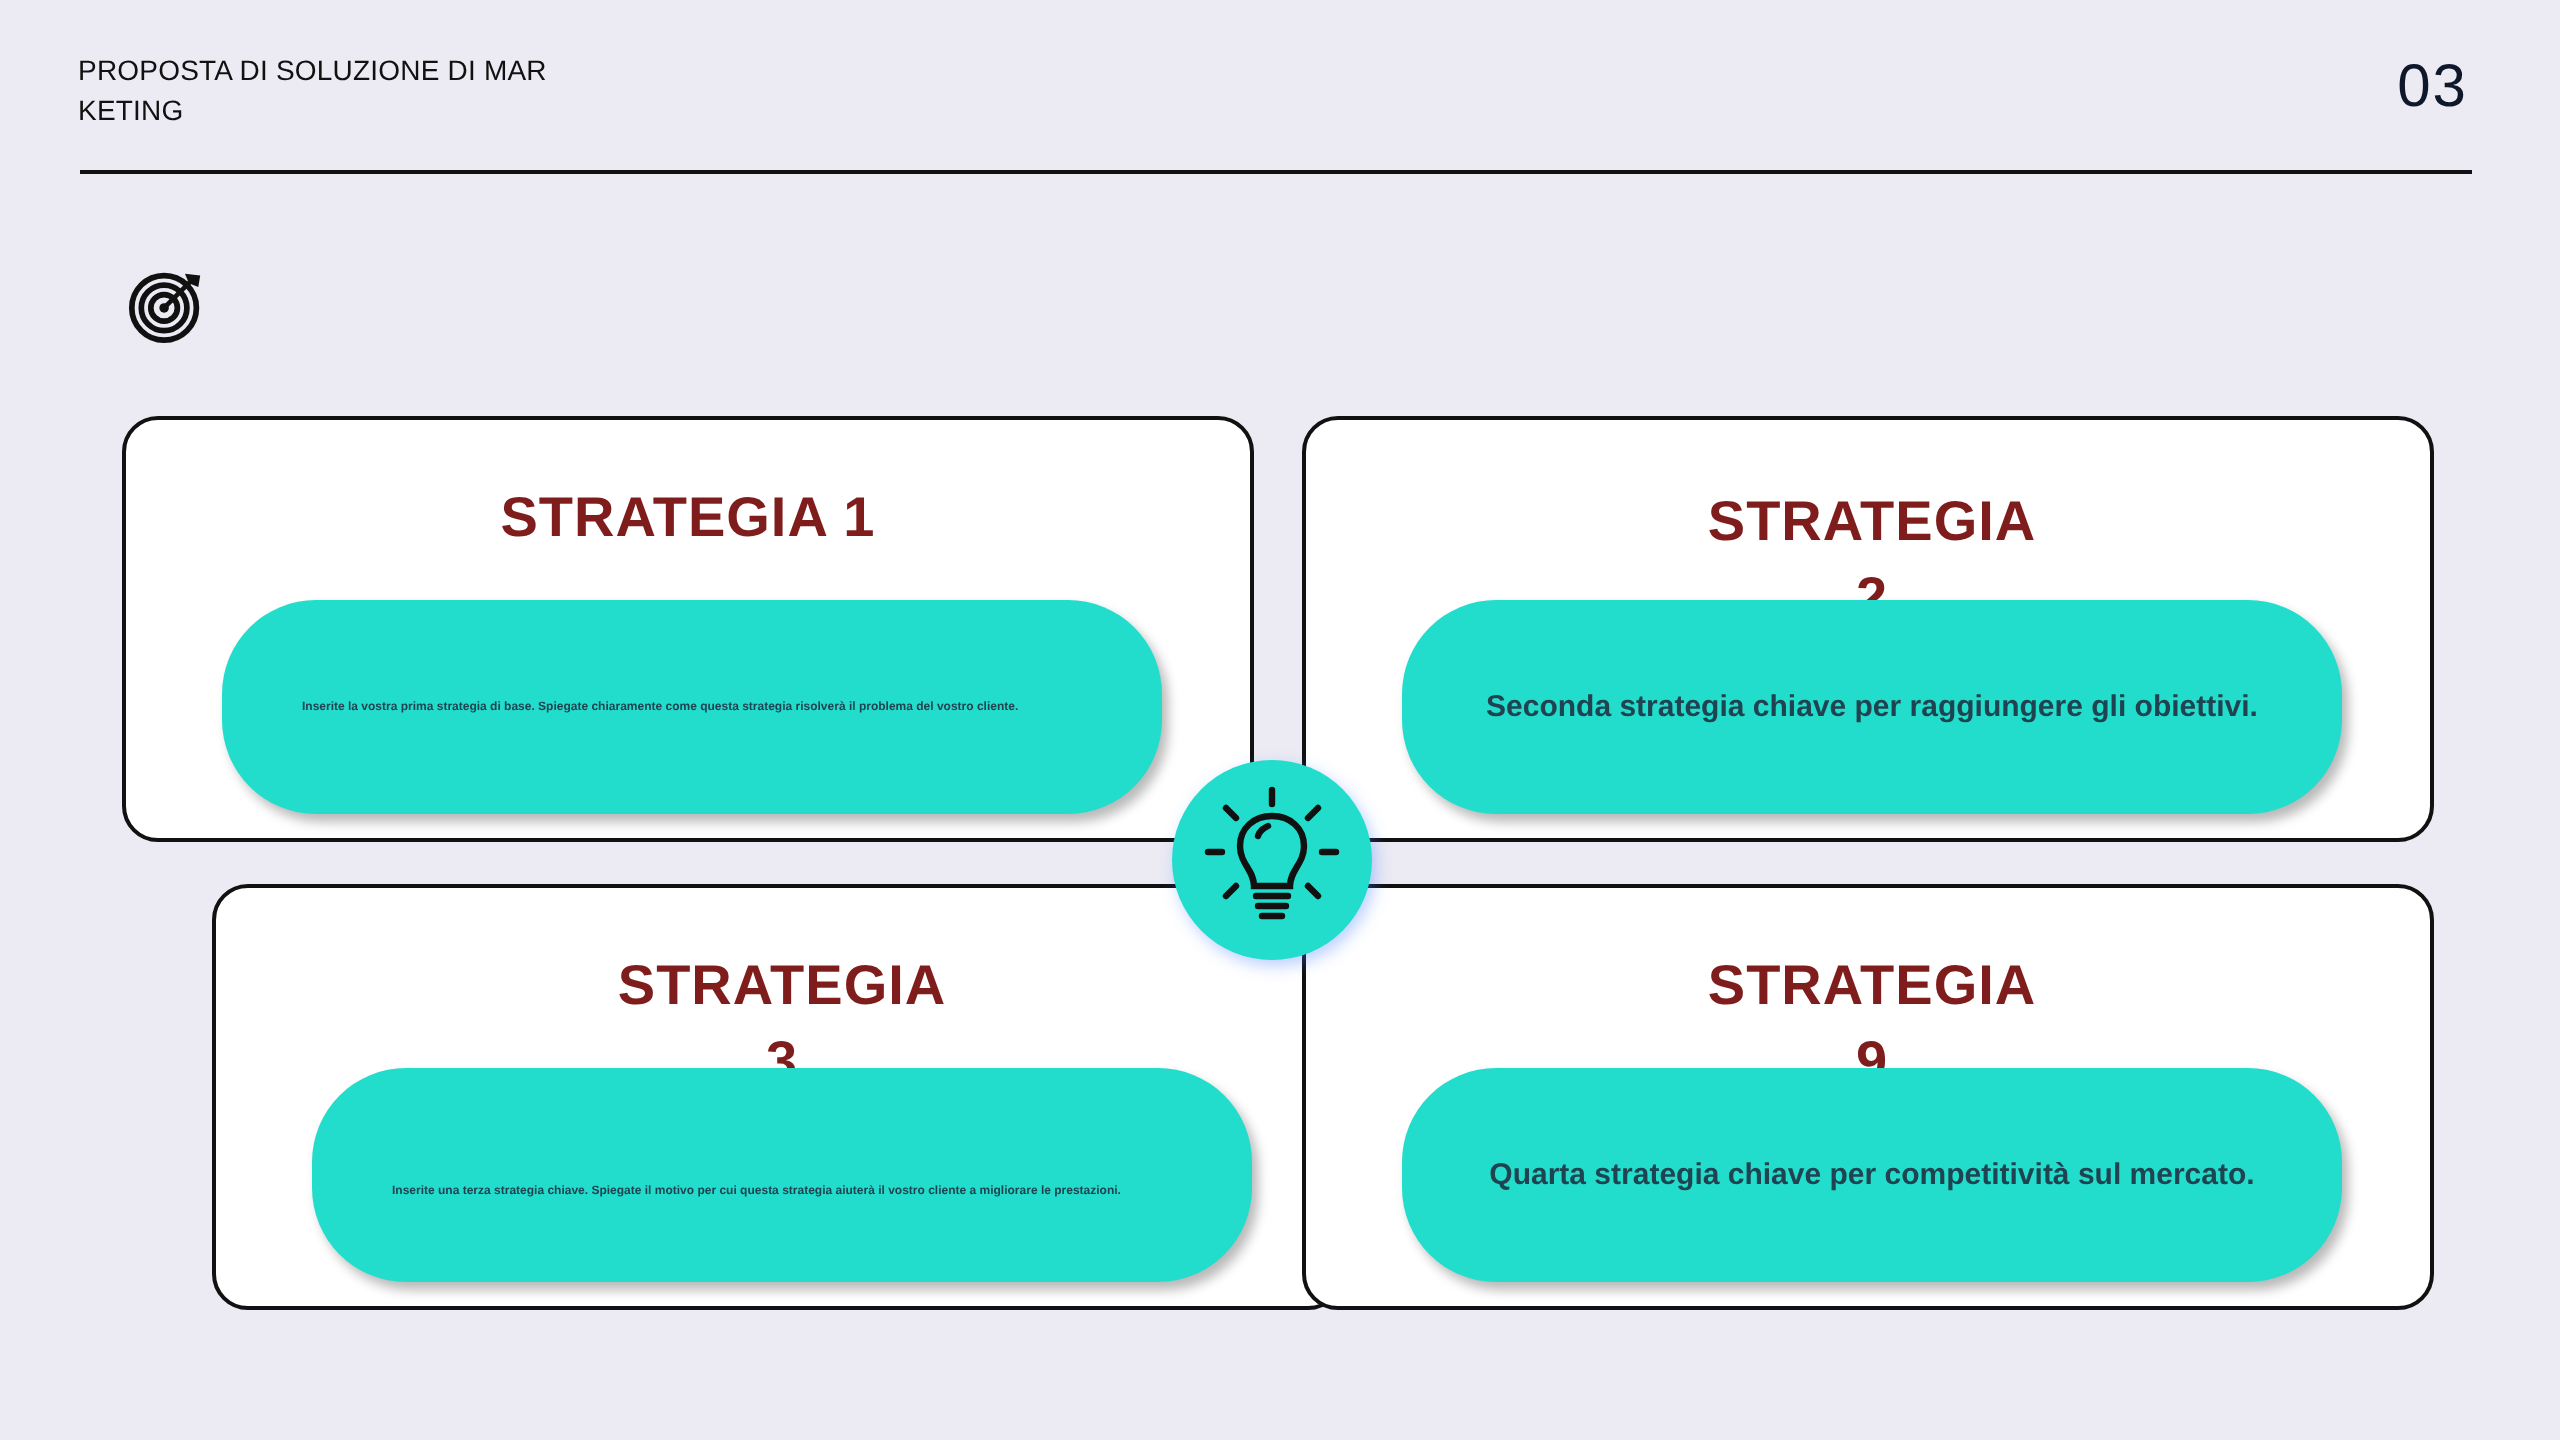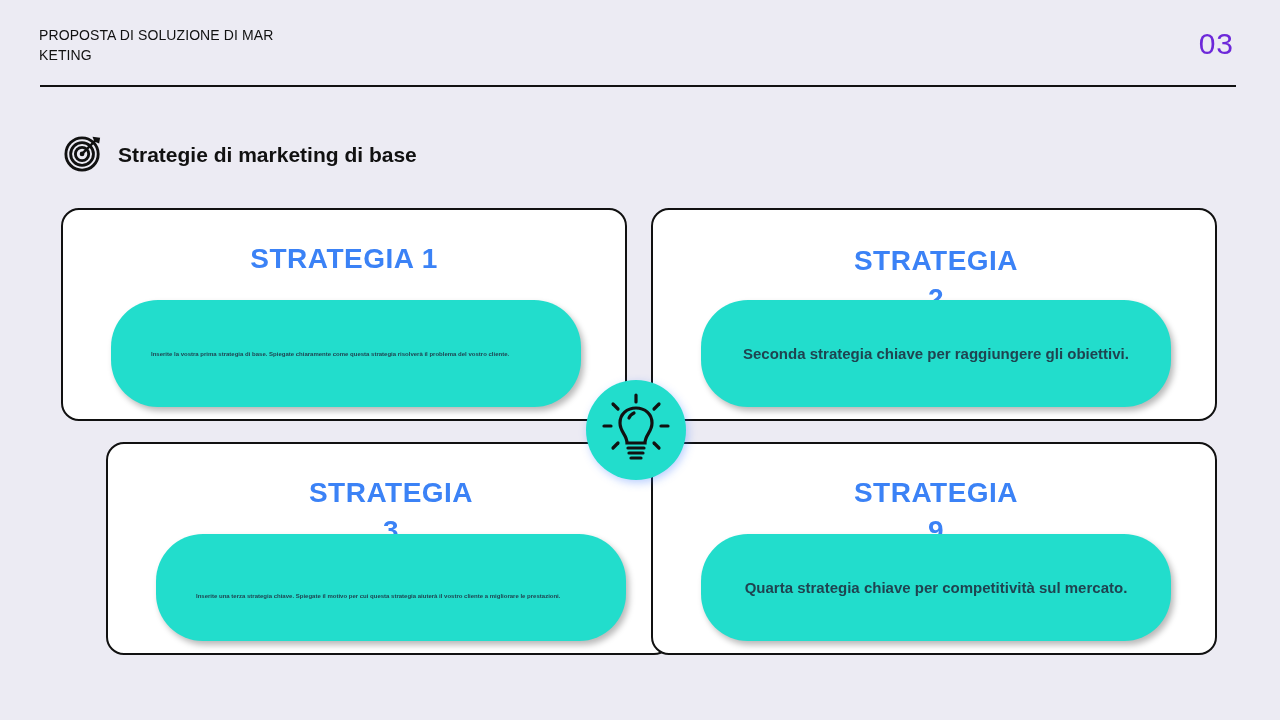--- a/index.html
+++ b/index.html
@@ -9,37 +9,37 @@
       font-family: "Liberation Sans", "DejaVu Sans", sans-serif;
       color: #111;
       position: relative;
     }
     .header-title {
       position: absolute; left: 39px; top: 25px; width: 240px;
       font-size: 14px; line-height: 20px; color: #111; letter-spacing: 0.1px;
     }
     .page-number {
       position: absolute; right: 46px; top: 27px;
-      font-size: 30px; color: #6d28d9; letter-spacing: 1px;
+      font-size: 30px; color: #0f172a; letter-spacing: 1px;
     }
     .header-rule {
       position: absolute; left: 40px; top: 85px; width: 1196px; height: 2px; background: #111;
     }
     .section-heading {
       position: absolute; left: 64px; top: 133px; display: flex; align-items: center; gap: 16px;
     }
     .section-heading svg { width: 38px; height: 40px; }
     .section-heading .label { font-size: 21px; font-weight: bold; color: #111; }
     .card {
       position: absolute; width: 566px; height: 213px;
       background: #fff; border: 2px solid #111; border-radius: 18px;
     }
     .card .title {
       position: absolute; left: 0; right: 0; text-align: center;
-      font-size: 28px; font-weight: bold; color: #3b82f6; line-height: 38px;
+      font-size: 28px; font-weight: bold; color: #7f1d1d; line-height: 38px;
       letter-spacing: 0.5px;
     }
     .card .pill {
       position: absolute; left: 48px; width: 470px; height: 107px;
       background: #22ddcc; border-radius: 47px;
       box-shadow: 3px 4px 6px rgba(0,0,0,0.28);
       display: flex; align-items: center; justify-content: center;
       padding: 0 40px; text-align: center; color: #1f4350;
     }
     .pill.small { font-size: 6px; font-weight: bold; justify-content: flex-start; }
@@ -63,21 +63,20 @@
   <span>
     <svg viewBox="0 0 40 40">
       <circle cx="19" cy="21" r="17" fill="none" stroke="#111" stroke-width="3"></circle>
       <circle cx="19" cy="21" r="12" fill="none" stroke="#111" stroke-width="3"></circle>
       <circle cx="19" cy="21" r="7" fill="none" stroke="#111" stroke-width="3"></circle>
       <circle cx="19" cy="21" r="2.5" fill="#111"></circle>
       <line x1="19" y1="21" x2="34" y2="6" stroke="#111" stroke-width="2.5"></line>
       <path d="M30 3 L32 8 L37 10 L38 4 Z" fill="#111"></path>
     </svg>
   </span>
-  <span class="label">Strategie di marketing di base</span>
 </div>
 
 <div class="card" style="left:61px; top:208px;">
   <div class="title" style="top:30px;">STRATEGIA 1</div>
   <div class="pill small" style="top:90px;">
     <span>Inserite la vostra prima strategia di base. Spiegate chiaramente come questa strategia risolverà il problema del vostro cliente.</span>
   </div>
 </div>
 
 <div class="card" style="left:651px; top:208px;">

